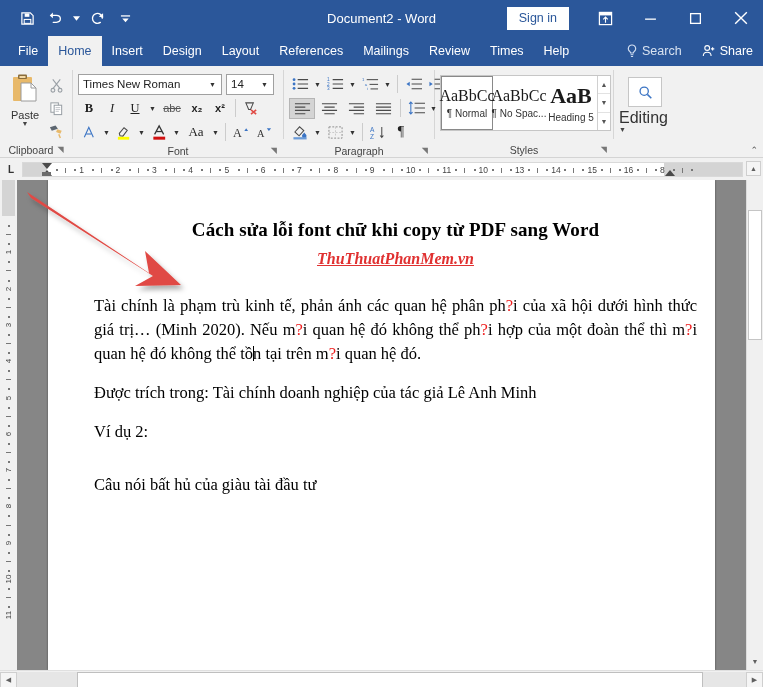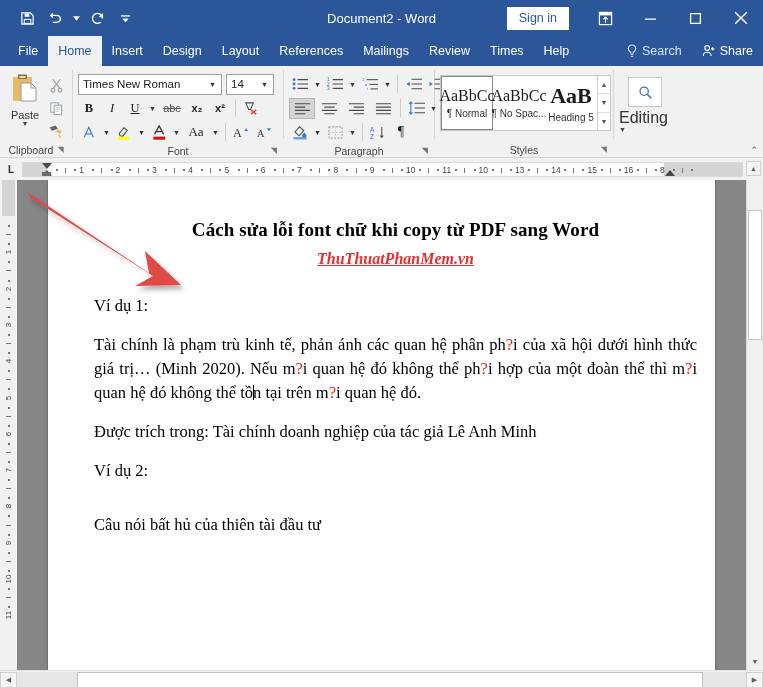--- a/index.html
+++ b/index.html
@@ -731,28 +731,27 @@
       <span class="vdash" style="top: 417.15px;"></span>
       <span class="vdot" style="top: 426.225px;"></span>
     </div>
 
   <div class="canvas">
     <div class="page">
       <div class="doc">
         <h1>Cách sửa lỗi font chữ khi copy từ PDF sang Word</h1>
         <div class="sub">ThuThuatPhanMem.vn</div>
 
-        <p style="text-align:left">Ví dụ 1:</p>
 
         <p><span>Tài chính là phạm trù kinh tế, phản ánh các quan hệ phân ph</span><span class="err">?</span><span>i của xã hội dưới hình thức giá trị… (Minh 2020). Nếu m</span><span class="err">?</span><span>i quan hệ đó không thể ph</span><span class="err">?</span><span>i hợp của một đoàn thể thì m</span><span class="err">?</span><span>i quan hệ đó không thể tồ</span><span class="caret-bar"></span><span>n tại trên m</span><span class="err">?</span><span>i quan hệ đó.</span></p>
 
         <p style="text-align:left">Được trích trong: Tài chính doanh nghiệp của tác giả Lê Anh Minh</p>
         <p style="text-align:left">Ví dụ 2:</p>
         <div class="gap"></div>
-        <p class="lastline" style="text-align:left">Câu nói bất hủ của thiên tài đầu tư</p>
+        <p class="lastline" style="text-align:left">Câu nói bất hủ của giàu tài đầu tư</p>
       </div>
     </div>
 
     <svg class="arrow" width="200" height="130" viewBox="0 0 200 130">
       <defs>
         <filter id="shd" x="-30%" y="-30%" width="180%" height="180%">
           <feDropShadow dx="3" dy="4" stdDeviation="2.5" flood-color="#000" flood-opacity="0.32"></feDropShadow>
         </filter>
       </defs>
       <g filter="url(#shd)">

